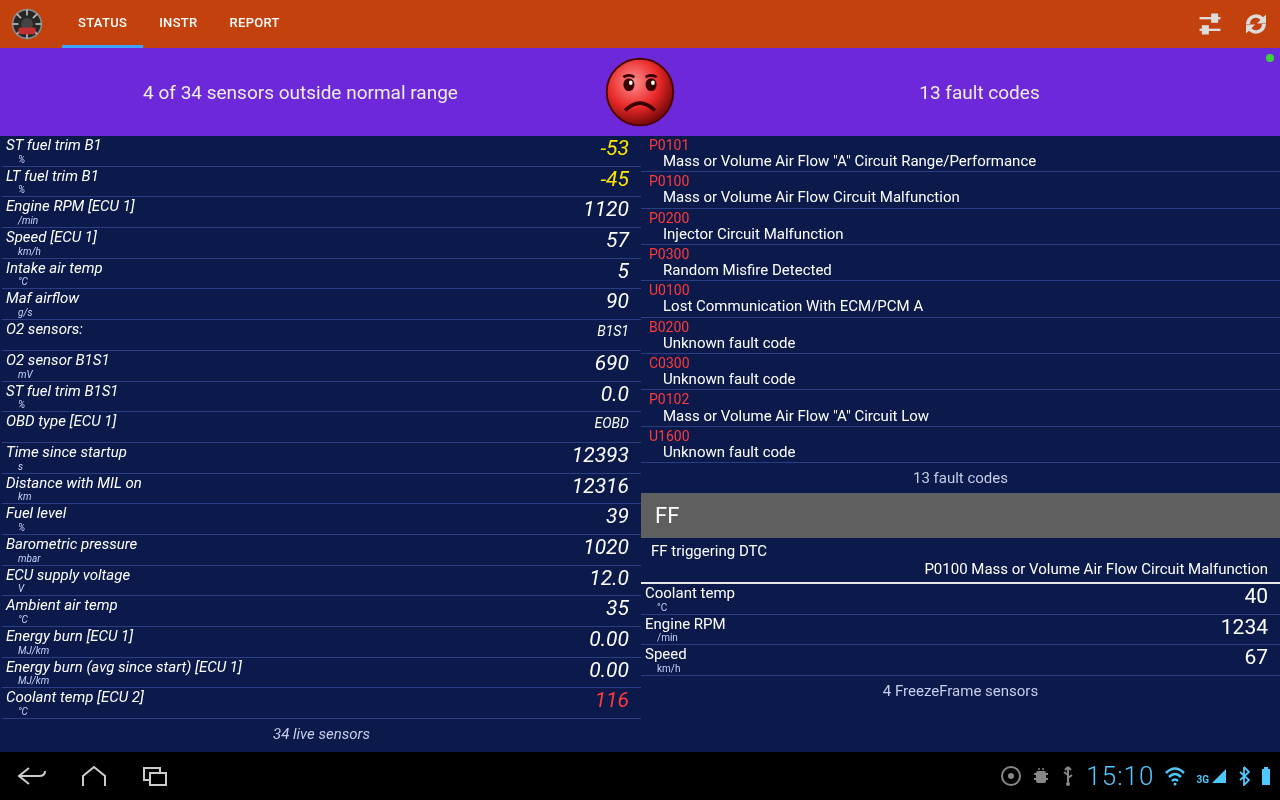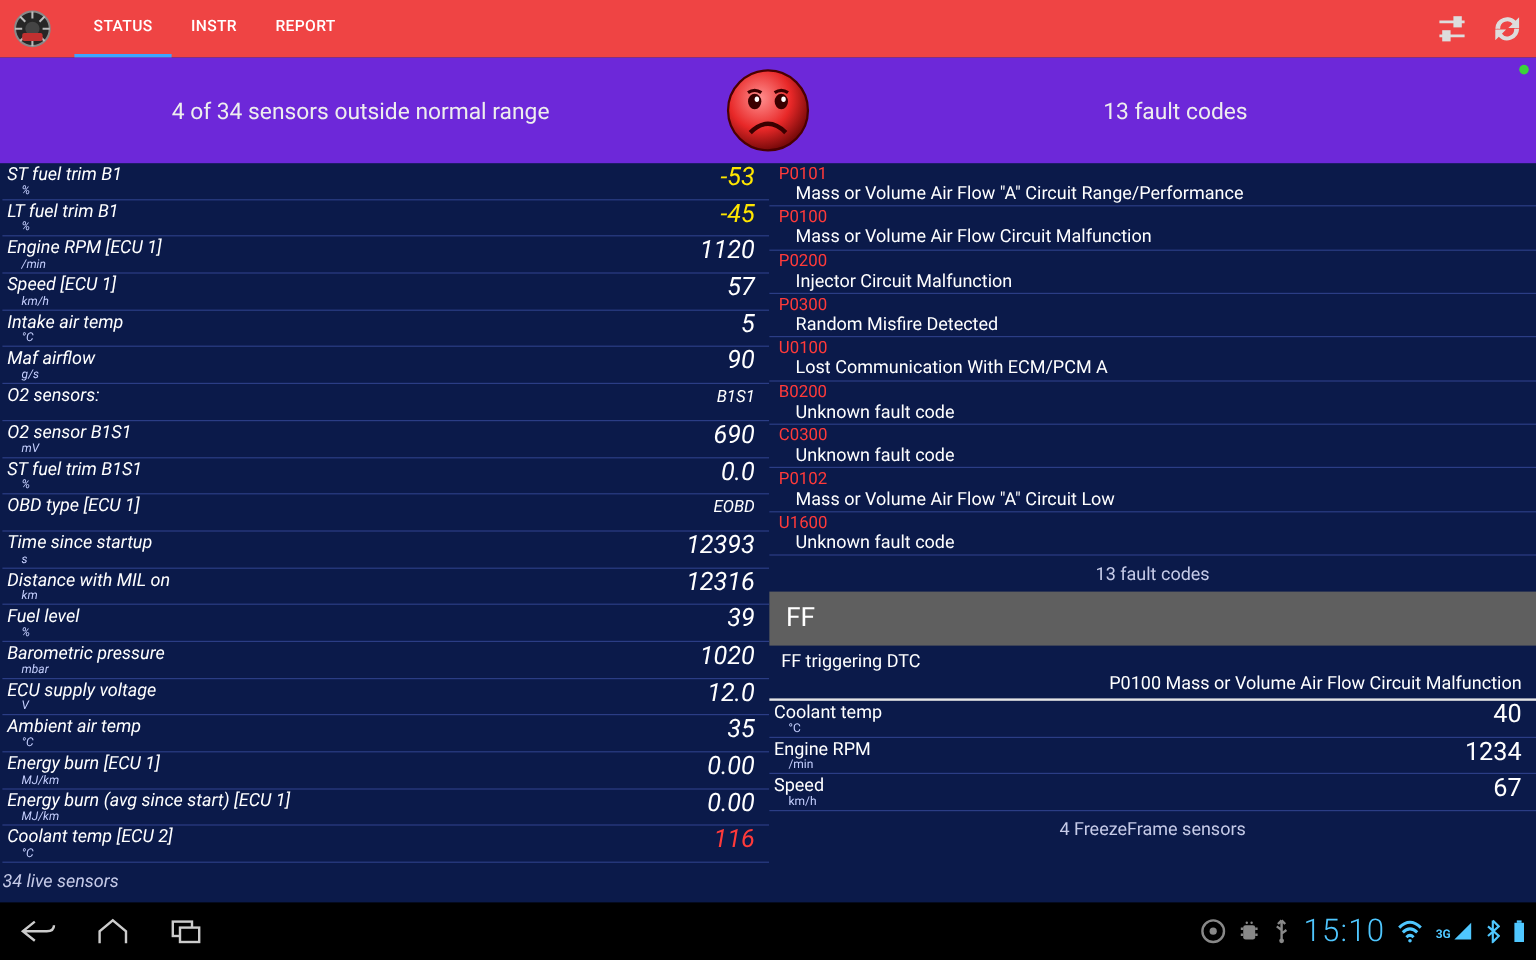--- a/index.html
+++ b/index.html
@@ -1,19 +1,19 @@
 <!DOCTYPE html>
 <html><head>
 <meta charset="utf-8">
 <style>
 * { margin:0; padding:0; box-sizing:border-box; font-family:Roboto,Arial,sans-serif; }
 html,body { width:1280px; height:800px; background:#0b1a4a; color:#e8e8e8; overflow:hidden; }
 
 
-.topbar { height:48px; background:#ef4444; display:flex; align-items:center; padding:0 10px; position:relative; }
+.topbar { height:48px; background:#c2410c; display:flex; align-items:center; padding:0 10px; position:relative; }
 .app-icon { width:34px; height:34px; margin-right:18px; }
 .tabs { display:flex; height:100%; }
 .tab { display:flex; align-items:center; padding:0 16px; font-size:13px; font-weight:500; color:#fff; letter-spacing:.3px; cursor:pointer; border-bottom:3px solid transparent; }
 .tab.active { border-bottom-color:#3da5ff; }
 .topbar-spacer { flex:1; }
 .top-icn { width:28px; height:28px; margin-left:18px; cursor:pointer; fill:#ddd; stroke:#ddd; }
 
 
 .summary { height:88px; background:#6d28d9; display:flex; align-items:center; position:relative; }
 .summary-green-dot { position:absolute; top:6px; right:6px; width:8px; height:8px; border-radius:50%; background:#3ad43a; }
@@ -26,21 +26,21 @@
 .content { display:flex; height:605px; }
 .col { flex:1; overflow:hidden; display:flex; flex-direction:column; }
 .col.left { padding-left:2px;font-style:italic; }
 .sensor-row { border-bottom:1px solid #2b3d85; padding:1px 10px 1px 4px; position:relative; }
 .sensor-label { font-size:15px; color:#fff; line-height:1.18; }
 .sensor-unit { font-size:10px; color:#c6d0ff; margin-left:12px; line-height:1; }
 .sensor-val { position:absolute; right:12px; top:0; font-size:21px; color:#fff; }
 .sensor-val.bad { color:#ffe600; }
 .sensor-val.red { color:#ff3a3a;margin-left:32px; }
 .sensor-val.small { font-size:14px; top:3px; }
-.left-footer { color:#c6cbe8; font-size:15px; padding:6px 0; }
+.left-footer { text-align:center; color:#c6cbe8; font-size:15px; padding:6px 0; }
 
 
 .fault-row { border-bottom:1px solid #2b3d85; padding:1px 10px 1px 8px; }
 .fault-code { font-size:14px; color:#ff3a3a; line-height:1.15; }
 .fault-desc { font-size:15px; color:#fff; margin-left:14px; line-height:1.15; }
 .fault-footer { text-align:center; color:#c6cbe8; font-size:15px; padding:6px 0; }
 .ff-header { background:#5f5f5f; padding:10px 14px; font-size:22px; color:#fff; }
 .ff-trig-label { font-size:15px; color:#fff; padding:4px 10px 0 10px; }
 .ff-trig-value { text-align:right; font-size:15px; color:#fff; padding:0 12px 4px 10px; border-bottom:2px solid #e5e5e5; }
 

